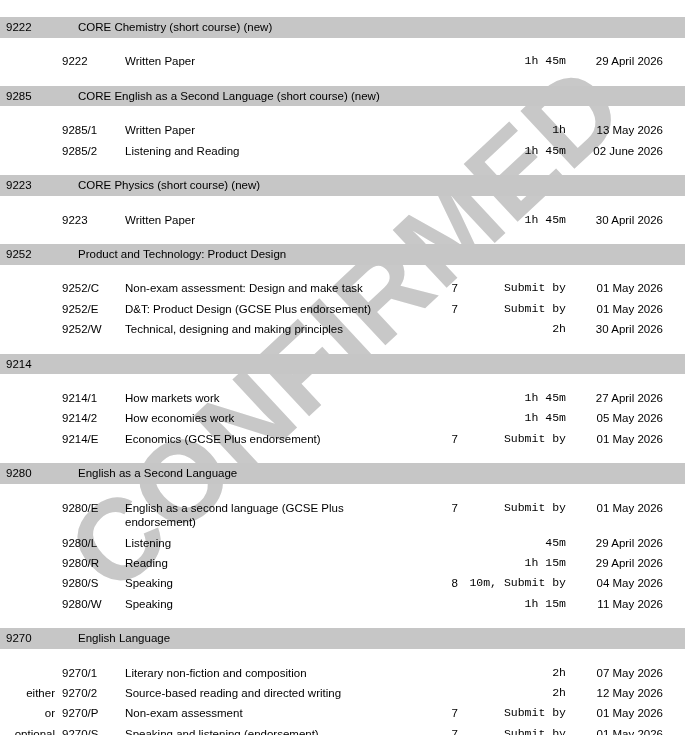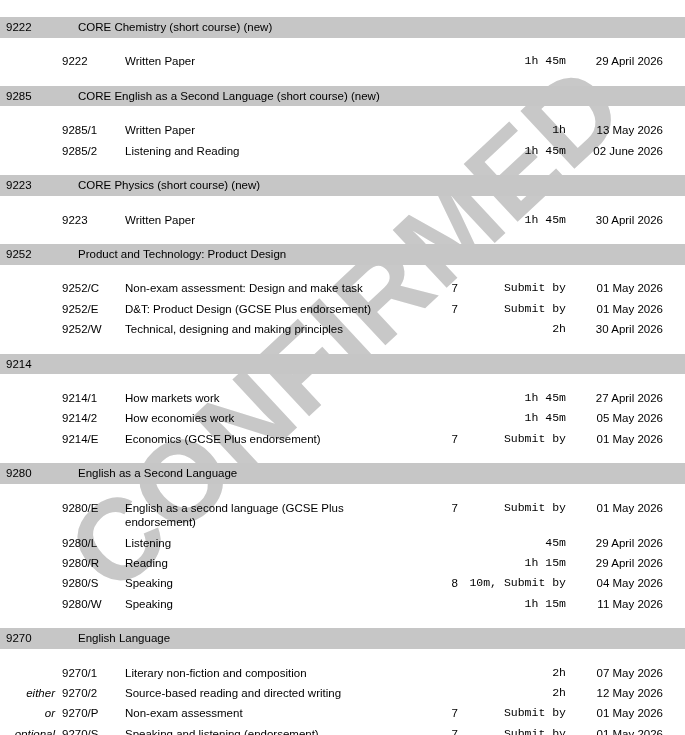--- a/index.html
+++ b/index.html
@@ -41,21 +41,21 @@
   .rows { padding-top: 14px; }
   section { margin-bottom: 14px; }
   section:last-child { margin-bottom: 0; }
   .row {
     display: flex;
     align-items: flex-start;
     line-height: 14.6px;
     padding: 2.9px 0;
     min-height: 14.6px;
   }
-  .c-label { width: 55px; flex: none; text-align: right; font-style: italic; }
+  .c-label { width: 55px; flex: none; text-align: right; }
   .c-code  { width: 63px; flex: none; margin-left: 7px; }
   .c-title { width: 285px; flex: none; }
   .c-num   { width: 48px; flex: none; text-align: right; }
   .c-dur   { width: 108px; flex: none; text-align: right; font-family: Liberation Mono, monospace; }
   .c-date  { width: 97px; flex: none; text-align: right; }
 </style>
 </head>
 <body>
 
 <div class="watermark">CONFIRMED</div>

